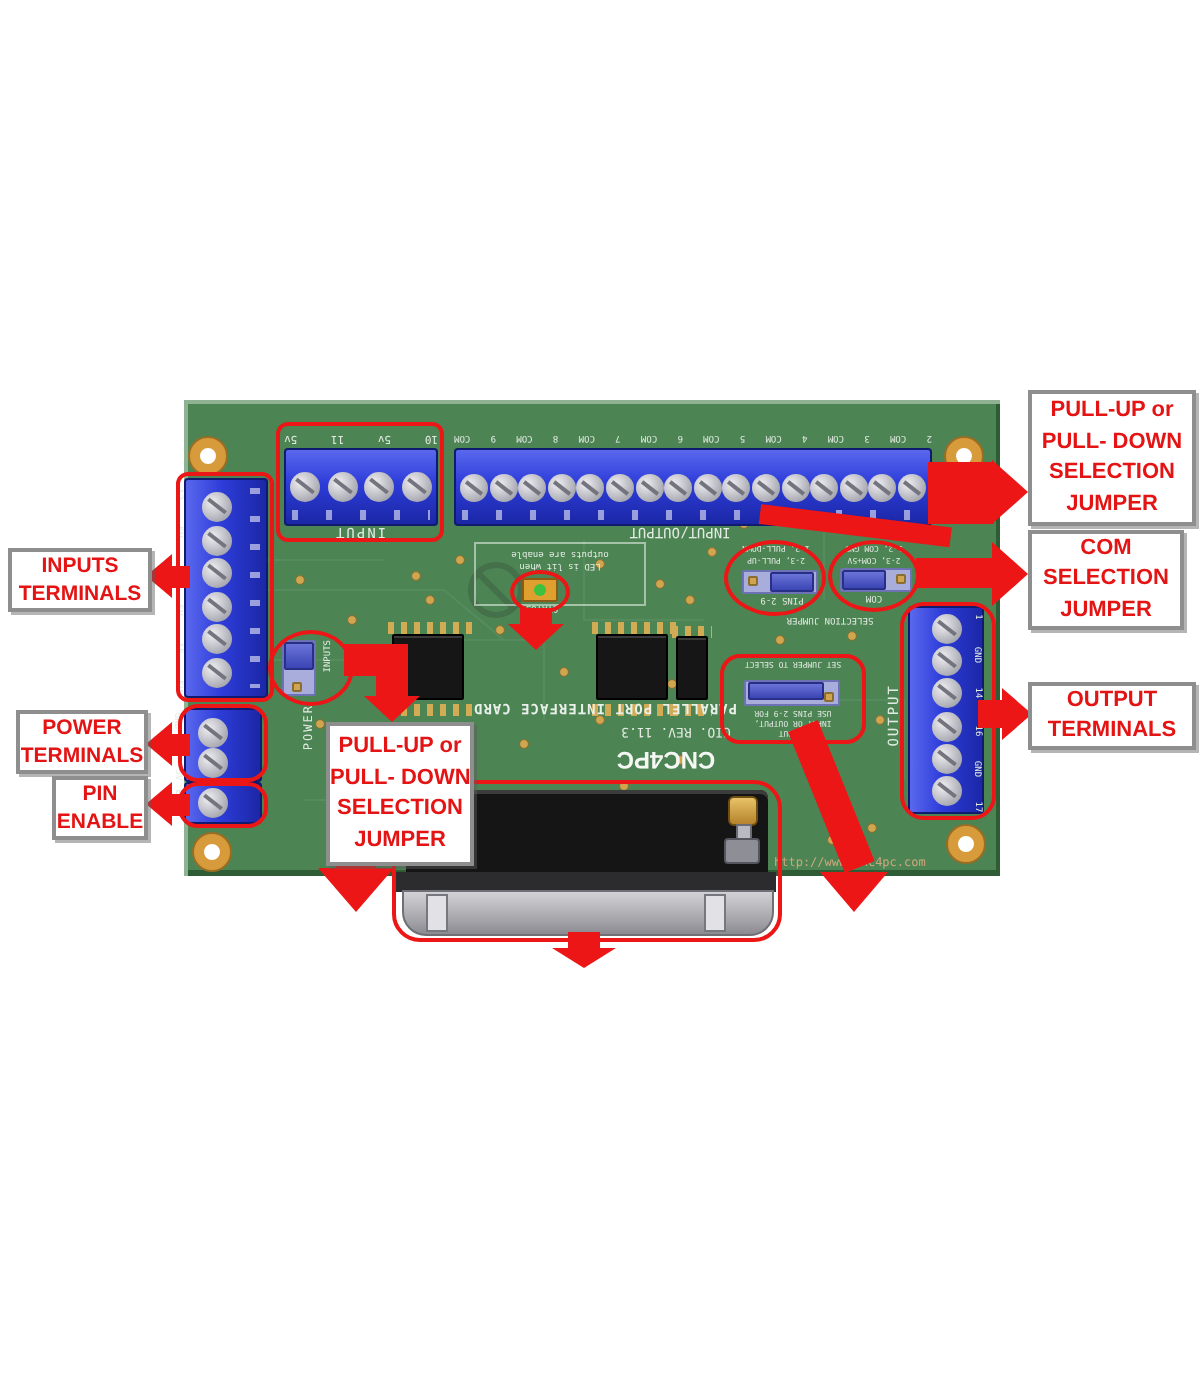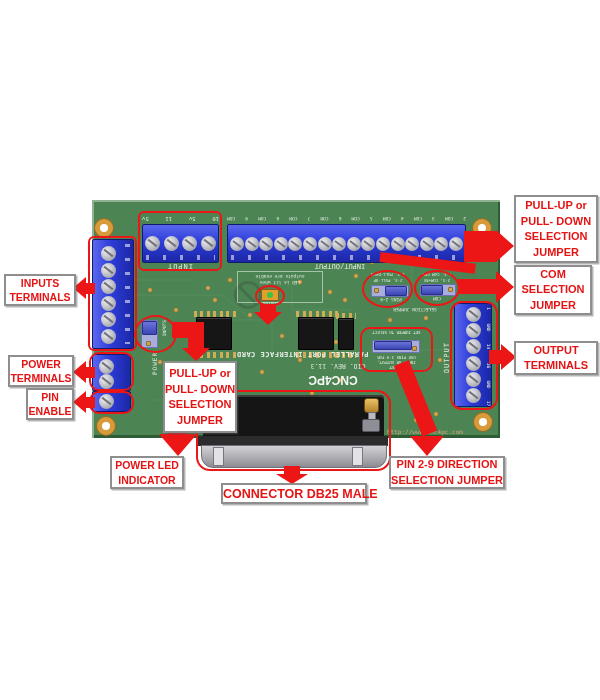--- a/index.html
+++ b/index.html
@@ -382,31 +382,20 @@
     <div>TERMINALS</div>
   </div>
   <div class="callout s10" style="left:8px;top:355px;width:66px;height:32px">
     <div>POWER</div>
     <div>TERMINALS</div>
   </div>
   <div class="callout s10" style="left:26px;top:388px;width:48px;height:32px">
     <div>PIN</div>
     <div>ENABLE</div>
   </div>
-  <div class="callout s10" style="left:110px;top:456px;width:74px;height:33px">
-    <div>POWER LED</div>
-    <div>INDICATOR</div>
-  </div>
   <div class="callout" style="left:163px;top:361px;width:74px;height:72px">
     <div>PULL-UP or</div>
     <div>PULL- DOWN</div>
     <div>SELECTION</div>
     <div>JUMPER</div>
   </div>
-  <div class="callout s12" style="left:221px;top:483px;width:146px;height:21px">
-    <div>CONNECTOR DB25 MALE</div>
-  </div>
-  <div class="callout" style="left:389px;top:456px;width:116px;height:33px">
-    <div>PIN 2-9 DIRECTION</div>
-    <div>SELECTION JUMPER</div>
-  </div>
 
 </div>
 
 </body></html>

